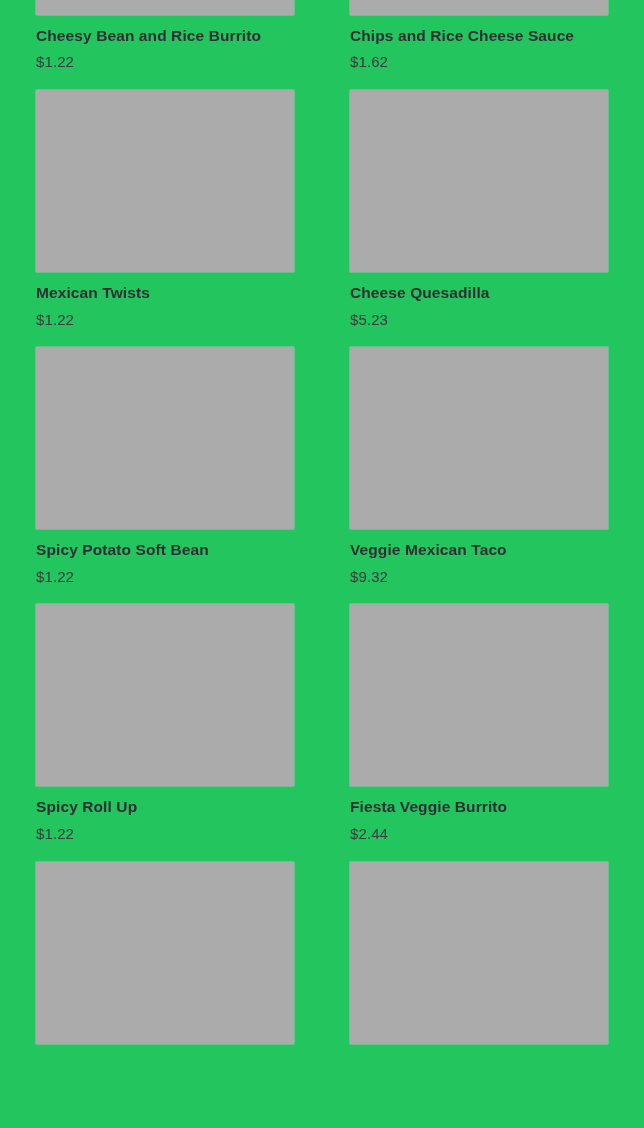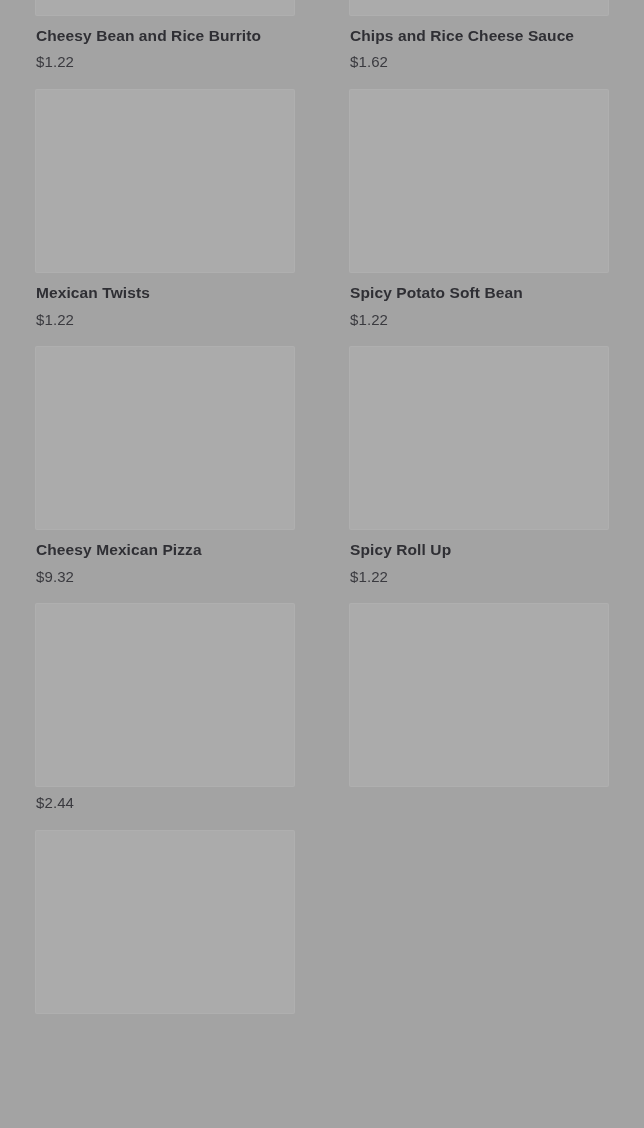--- a/index.html
+++ b/index.html
@@ -14,21 +14,21 @@
     font-family: "Liberation Sans", "DejaVu Sans", sans-serif;
     -webkit-font-smoothing: antialiased;
   }
 
   
   #viewport {
     position: relative;
     width: 644px;
     height: 1128px;
     overflow: hidden;
-    background: #a3a3a3;
+    background: #22c55e;
   }
 
   #grid {
     position: absolute;
     left: 0;
     top: -167px;           
     width: 644px;
     display: grid;
     grid-template-columns: 1fr 1fr;
     column-gap: 28px;
@@ -96,42 +96,50 @@
       </div>
       <div class="card">
         <div class="card-inner">
           <div class="thumb" aria-label="cinnamon-twists-image"></div>
           <div class="title">Mexican Twists</div>
           <div class="price">$1.22</div>
         </div>
       </div>
       <div class="card">
         <div class="card-inner">
+          <div class="thumb" aria-label="cheese-quesadilla-image"></div>
+          <div class="title">Cheese Quesadilla</div>
+          <div class="price">$5.23</div>
+        </div>
+      </div>
+      <div class="card">
+        <div class="card-inner">
           <div class="thumb" aria-label="spicy-potato-soft-taco-image"></div>
           <div class="title">Spicy Potato Soft Bean</div>
           <div class="price">$1.22</div>
         </div>
       </div>
       <div class="card">
         <div class="card-inner">
           <div class="thumb" aria-label="veggie-mexican-pizza-image"></div>
-          <div class="title">Cheesy Mexican Pizza</div>
+          <div class="title">Veggie Mexican Taco</div>
           <div class="price">$9.32</div>
         </div>
       </div>
       <div class="card">
         <div class="card-inner">
           <div class="thumb" aria-label="cheesy-roll-up-image"></div>
           <div class="title">Spicy Roll Up</div>
           <div class="price">$1.22</div>
         </div>
       </div>
       <div class="card">
         <div class="card-inner">
           <div class="thumb" aria-label="fiesta-veggie-burrito-image"></div>
+          <div class="title">Fiesta Veggie Burrito</div>
           <div class="price">$2.44</div>
         </div>
       </div>
       <div class="card">
         <div class="card-inner">
           <div class="thumb" aria-label="product-image-partially-visible-left"></div>
           <div class="title"></div>
           <div class="price"></div>
         </div>
       </div>

